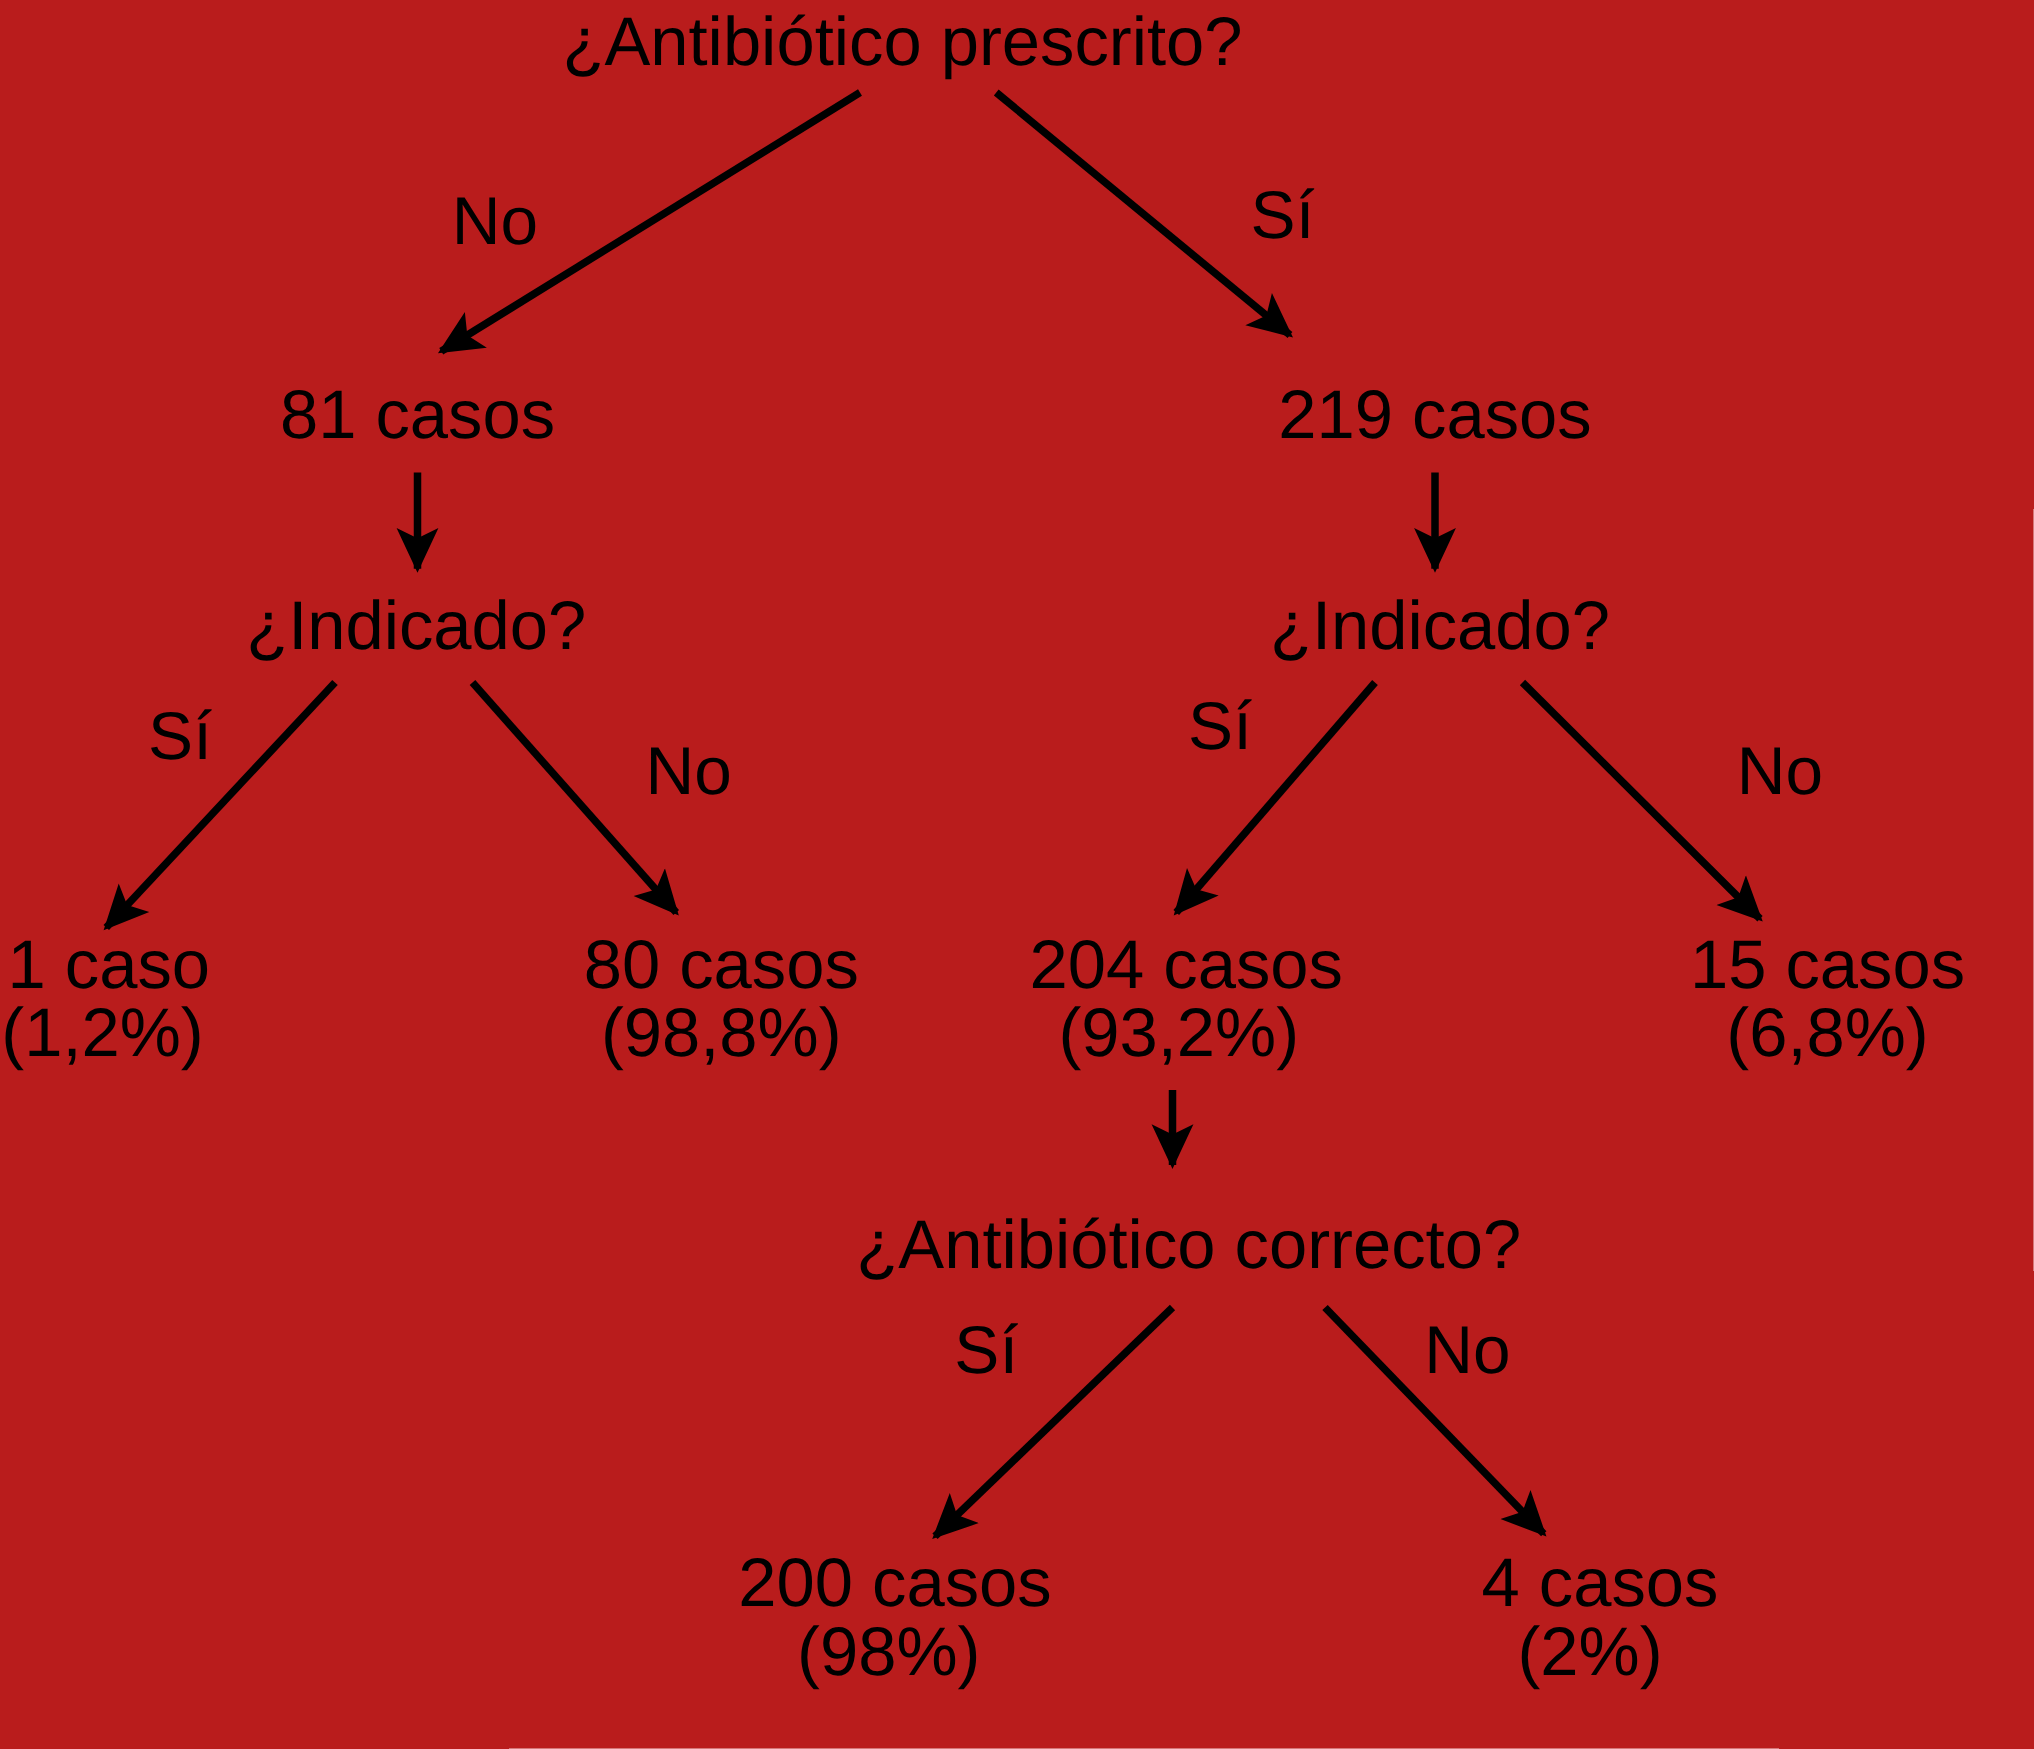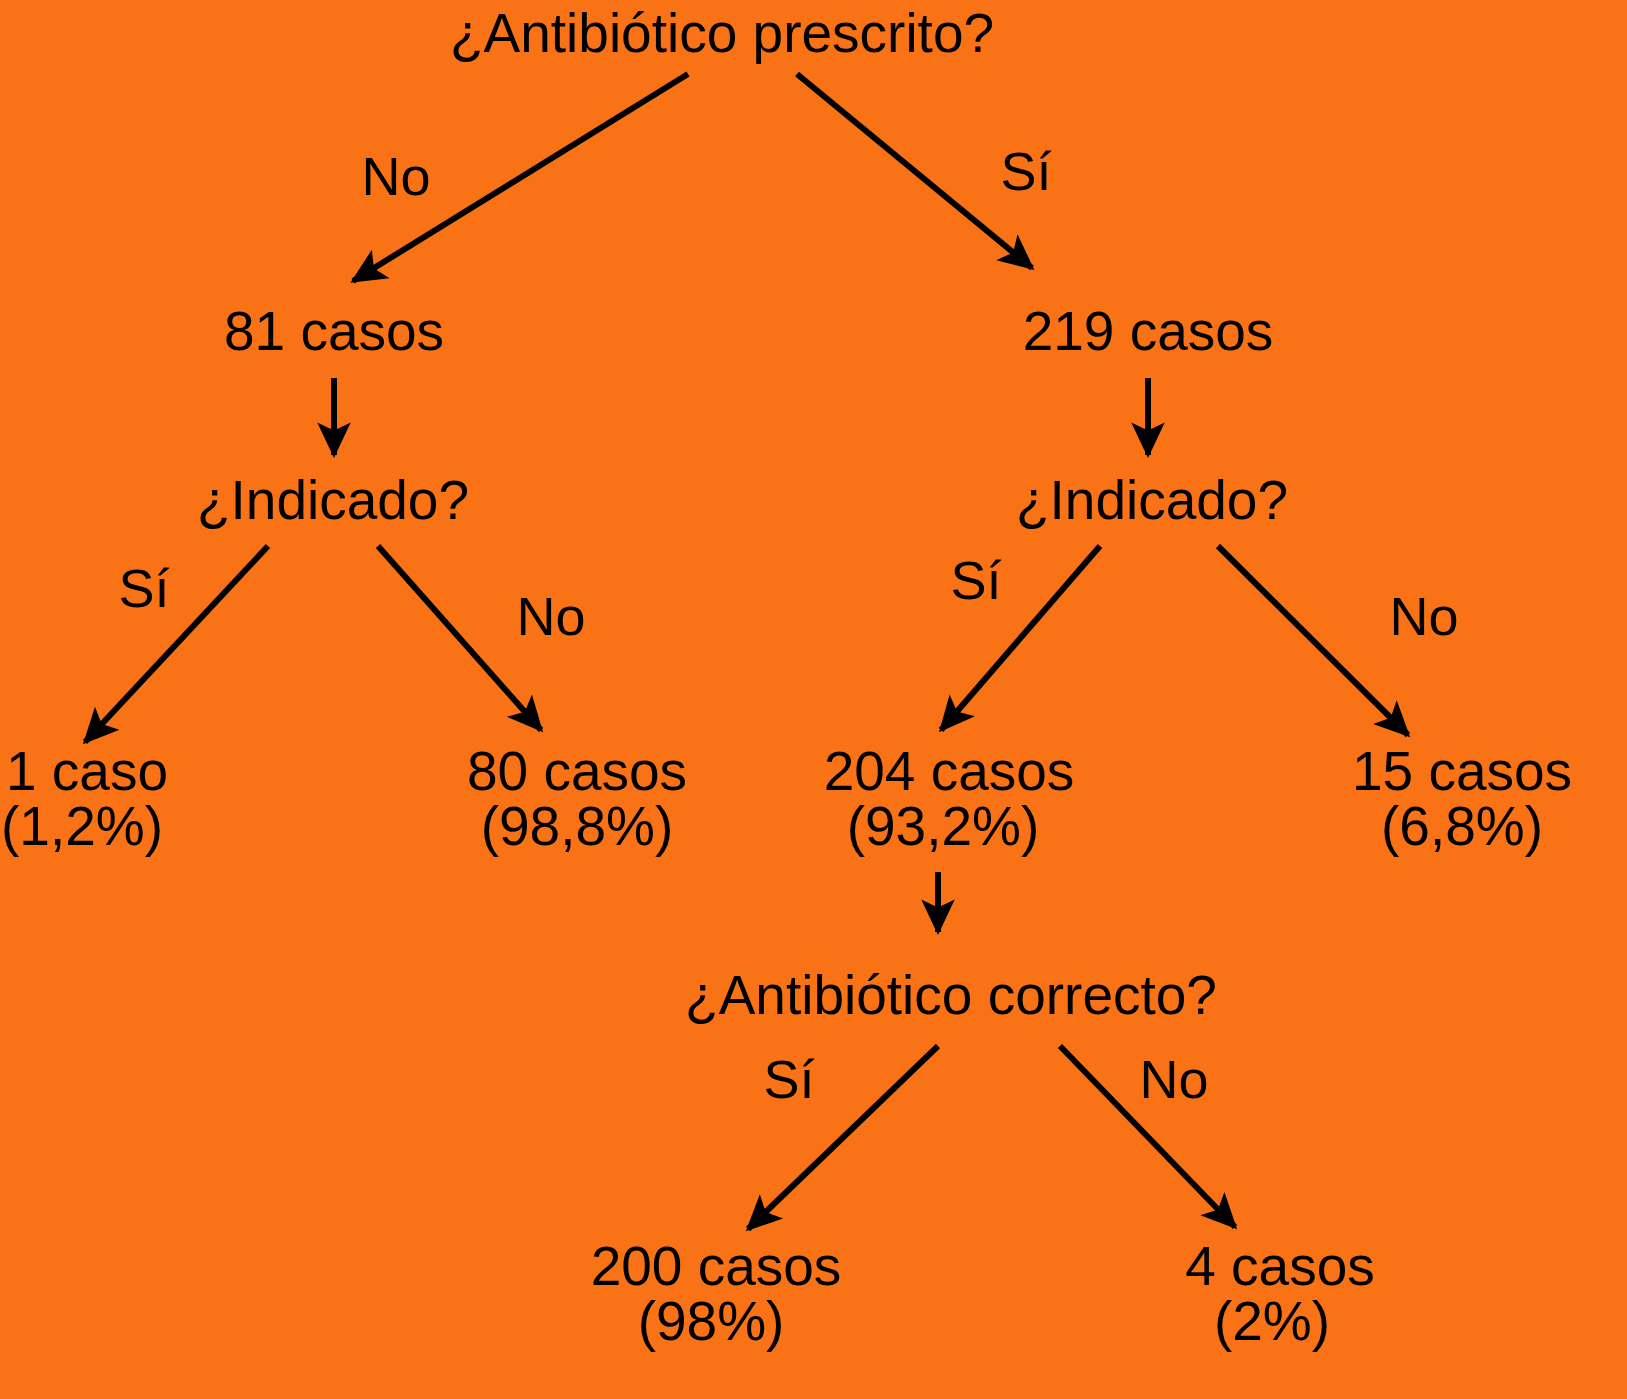--- a/index.html
+++ b/index.html
@@ -4,21 +4,21 @@
 <style>
   html, body {
     margin: 0;
     padding: 0;
     background: #ffffff;
   }
   #diagram-root {
     position: relative;
     width: 1627px;
     height: 1399px;
-    background: #f97316;
+    background: #b91c1c;
     font-family: "Liberation Sans", sans-serif;
     overflow: hidden;
   }
   svg.tree-canvas {
     position: absolute;
     left: 0;
     top: 0;
     width: 1627px;
     height: 1399px;
     display: block;

